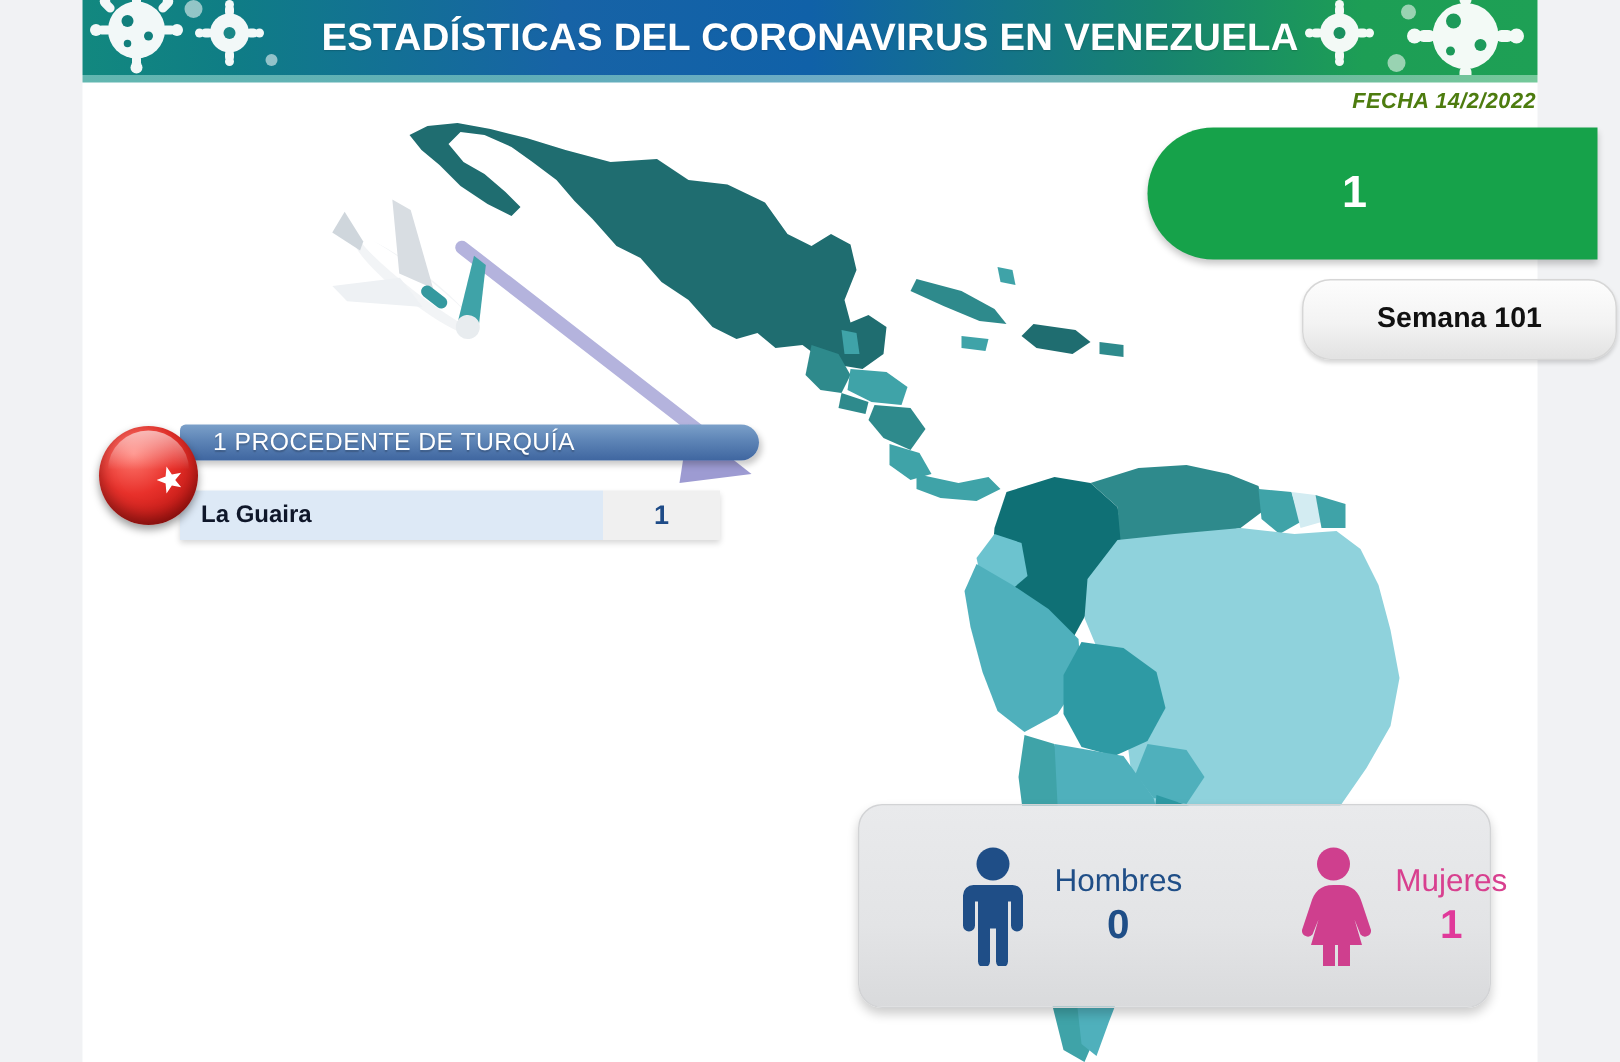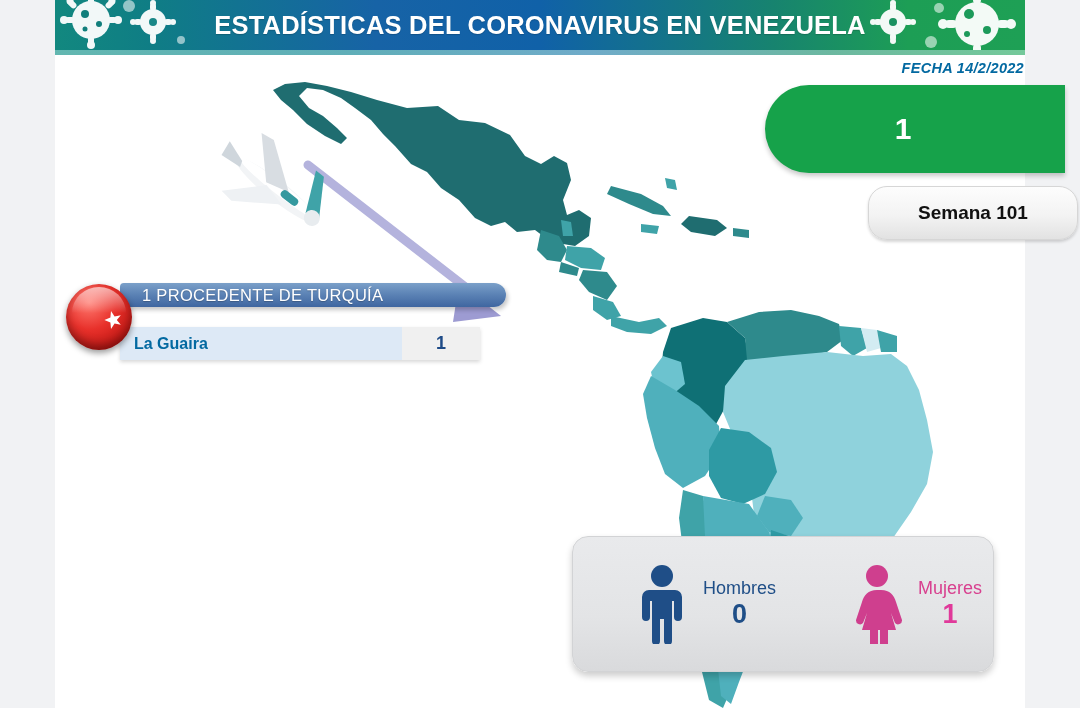--- a/index.html
+++ b/index.html
@@ -41,21 +41,21 @@
   
   .subtitle {
     position:absolute; left:55px; top:56px; width:910px; height:40px;
     display:flex; align-items:center; justify-content:center;
     color:#1a6fb3; font-size:26px; font-weight:bold; white-space:nowrap;
   }
 
   
   .fecha {
     position:absolute; right:56px; top:60px;
-    color:#0369a1; font-size:14.5px; font-weight:bold; font-style:italic;
+    color:#4d7c0f; font-size:14.5px; font-weight:bold; font-style:italic;
     letter-spacing:.3px; white-space:nowrap;
   }
 
   
   .intl-pill {
     position:absolute; left:765px; top:85px; width:300px; height:88px;
     background:#16a24a;
     border-radius:46px 0 0 46px;
     box-shadow:0 3px 5px rgba(0,0,0,.22);
     display:flex; flex-direction:column; align-items:center; justify-content:center;
@@ -100,21 +100,21 @@
     border-radius:50%/100% 100% 0 0;
     background:linear-gradient(180deg,rgba(255,255,255,.62),rgba(255,255,255,0));
   }
   .origin-row {
     position:absolute; left:54px; top:44px; width:360px; height:33px;
     box-shadow:0 2px 4px rgba(0,0,0,.16);
     display:flex;
   }
   .origin-row .name {
     flex:1; background:#dde9f6; display:flex; align-items:center;
-    padding-left:14px; color:#0369a1; font-size:16px; font-weight:bold;
+    padding-left:14px; color:#0f172a; font-size:16px; font-weight:bold;
   }
   .origin-row .count {
     width:78px; background:#f0f0f0; display:flex; align-items:center; justify-content:center;
     color:#1e4b87; font-size:18px; font-weight:bold;
   }
 
   
   .map { position:absolute; left:55px; top:60px; width:970px; height:648px; }
 
   
@@ -123,21 +123,21 @@
     background:linear-gradient(180deg,#e9eaec 0%, #e3e4e6 60%, #d9dadc 100%);
     border:1px solid #d2d3d5;
     border-radius:16px;
     box-shadow:0 4px 7px rgba(0,0,0,.2);
     display:flex; align-items:center;
   }
   .gender-item { display:flex; align-items:center; gap:14px; }
   .g-men  { margin-left:62px; }
   .g-women{ margin-left:74px; }
   .g-text { display:flex; flex-direction:column; align-items:center; line-height:1.15; }
-  .g-label { font-size:18px; }
+  .g-label { font-size:21px; }
   .g-value { font-size:27px; font-weight:bold; }
   .men  .g-label, .men  .g-value  { color:#1f4e87; }
   .women .g-label, .women .g-value { color:#e0399a; }
   .women .g-label { color:#d8408f; }
 </style>
 </head>
 <body>
 
 <div id="root">
 

